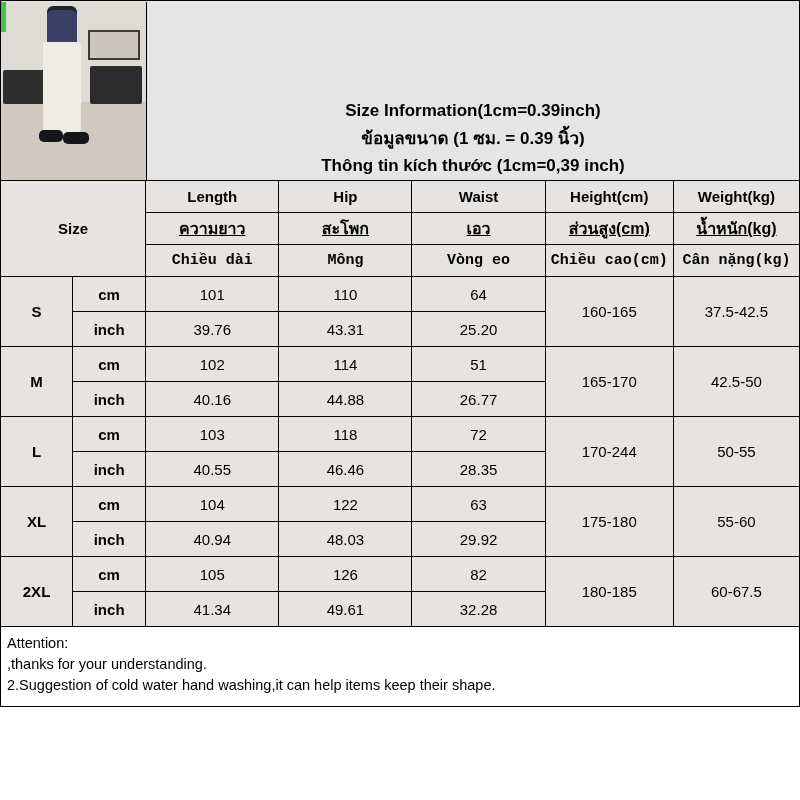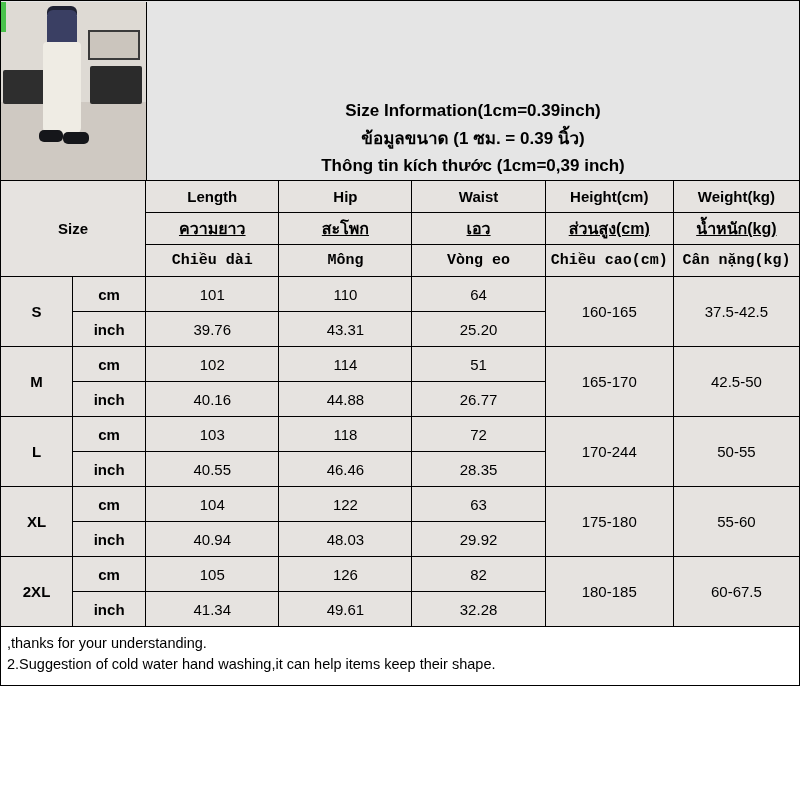--- a/index.html
+++ b/index.html
@@ -303,17 +303,18 @@
       <tr>
         <td class="unit-cell">inch</td>
         <td class="val-cell">41.34</td>
         <td class="val-cell">49.61</td>
         <td class="val-cell">32.28</td>
       </tr>
     </tbody>
   </table>
 
   <div class="notes">
+    <div>Attention:</div>
     <div>,thanks for your understanding.</div>
     <div>2.Suggestion of cold water hand washing,it can help items keep their shape.</div>
   </div>
 
 </div>
 
 </body></html>

